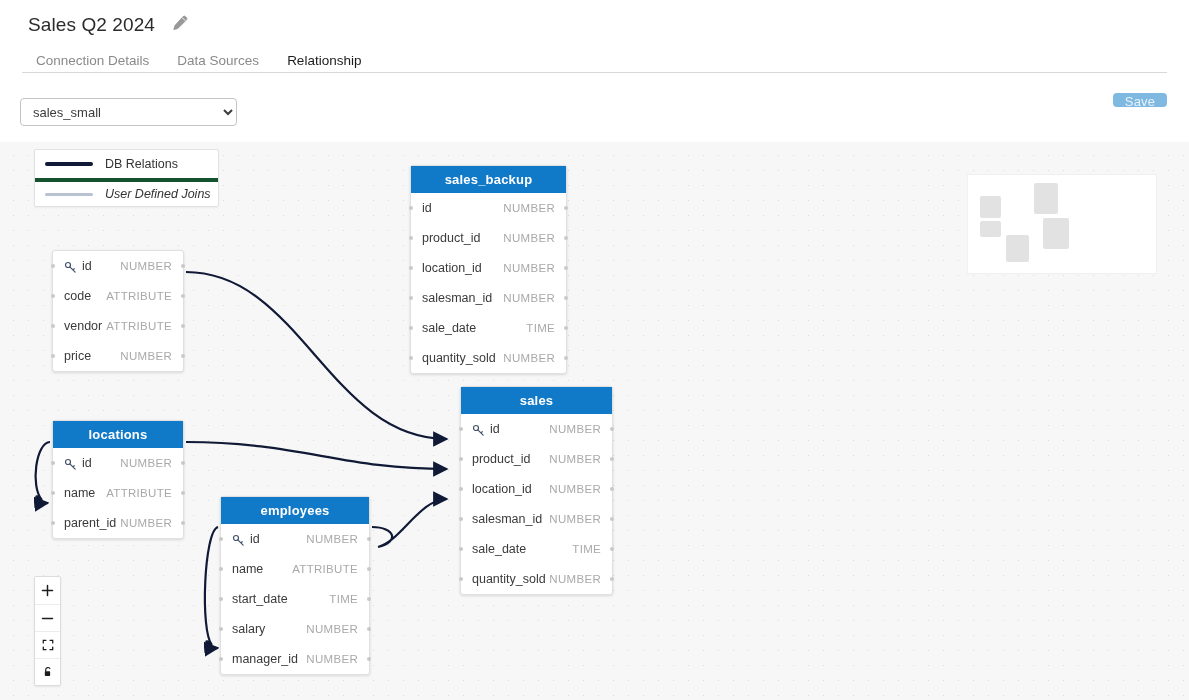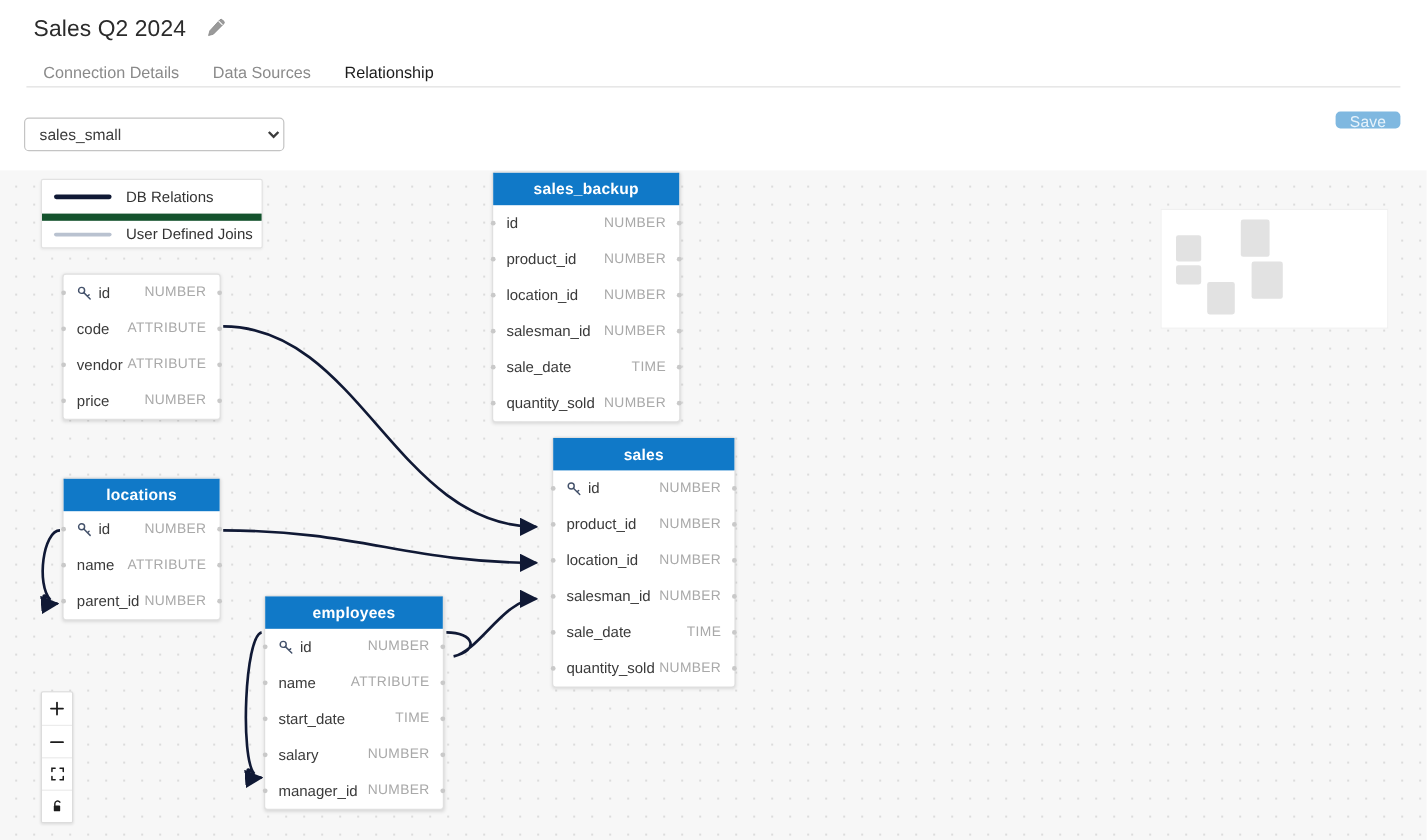--- a/index.html
+++ b/index.html
@@ -62,29 +62,30 @@
   }
   #edges { position:absolute; left:0; top:0; width:1189px; height:558px; pointer-events:none; }
 
   
   #legend {
     position:absolute; left:34px; top:7px; width:185px;
     background:#fff; border:1px solid #e2e2e2; border-radius:2px;
     box-shadow:0 1px 2px rgba(0,0,0,.05);
   }
   .legend-row { display:flex; align-items:center; height:28px; padding:0 10px; }
-  .legend-row + .legend-row { border-top:6px solid #14532d; }
+  .legend-row + .legend-row { border-top:4px solid #14532d;font-style:italic; }
   .legend-swatch { width:48px; height:3px; border-radius:2px; margin-right:12px; flex:none; }
   .legend-label { font-size:12.5px; color:#333; white-space:nowrap; }
 
   
   .tbl {
     position:absolute; background:#fff;
     border:1px solid #e0e0e0; border-radius:3px;
     box-shadow:0 1px 3px rgba(0,0,0,.12);
+    margin-top:22px;
   }
   .tbl-head {
     height:27px; background:#1079c8; color:#fff;
     font-size:13px; font-weight:bold; text-align:center;
     line-height:27px; letter-spacing:.2px; cursor:move;
   }
   .tbl-row {
     height:30px; display:flex; align-items:center;
     padding:0 11px; position:relative;
   }
@@ -221,21 +222,21 @@
       <div class="tbl-row">
         <span class="fname">name</span>
         <span class="ftype">ATTRIBUTE</span>
       </div>
       <div class="tbl-row">
         <span class="fname">parent_id</span>
         <span class="ftype">NUMBER</span>
       </div>
     </div>
 
-    <div class="tbl" style="left:220px; top:354px; width:150px;">
+    <div class="tbl" style="left:220px; top:332px; width:150px;">
       <div class="tbl-head">employees</div>
       <div class="tbl-row">
         <span class="key-ico">
           <svg viewBox="0 0 14 14" width="13" height="13">
               <circle cx="4.3" cy="4.3" r="2.7" fill="none" stroke="#44526b" stroke-width="1.3"></circle>
               <path d="M6.3 6.3 L12 12 M9.6 9.6 L11 8.3" stroke="#44526b" stroke-width="1.3" fill="none" stroke-linecap="round"></path>
             </svg>
         </span>
         <span class="fname">id</span>
         <span class="ftype">NUMBER</span>

